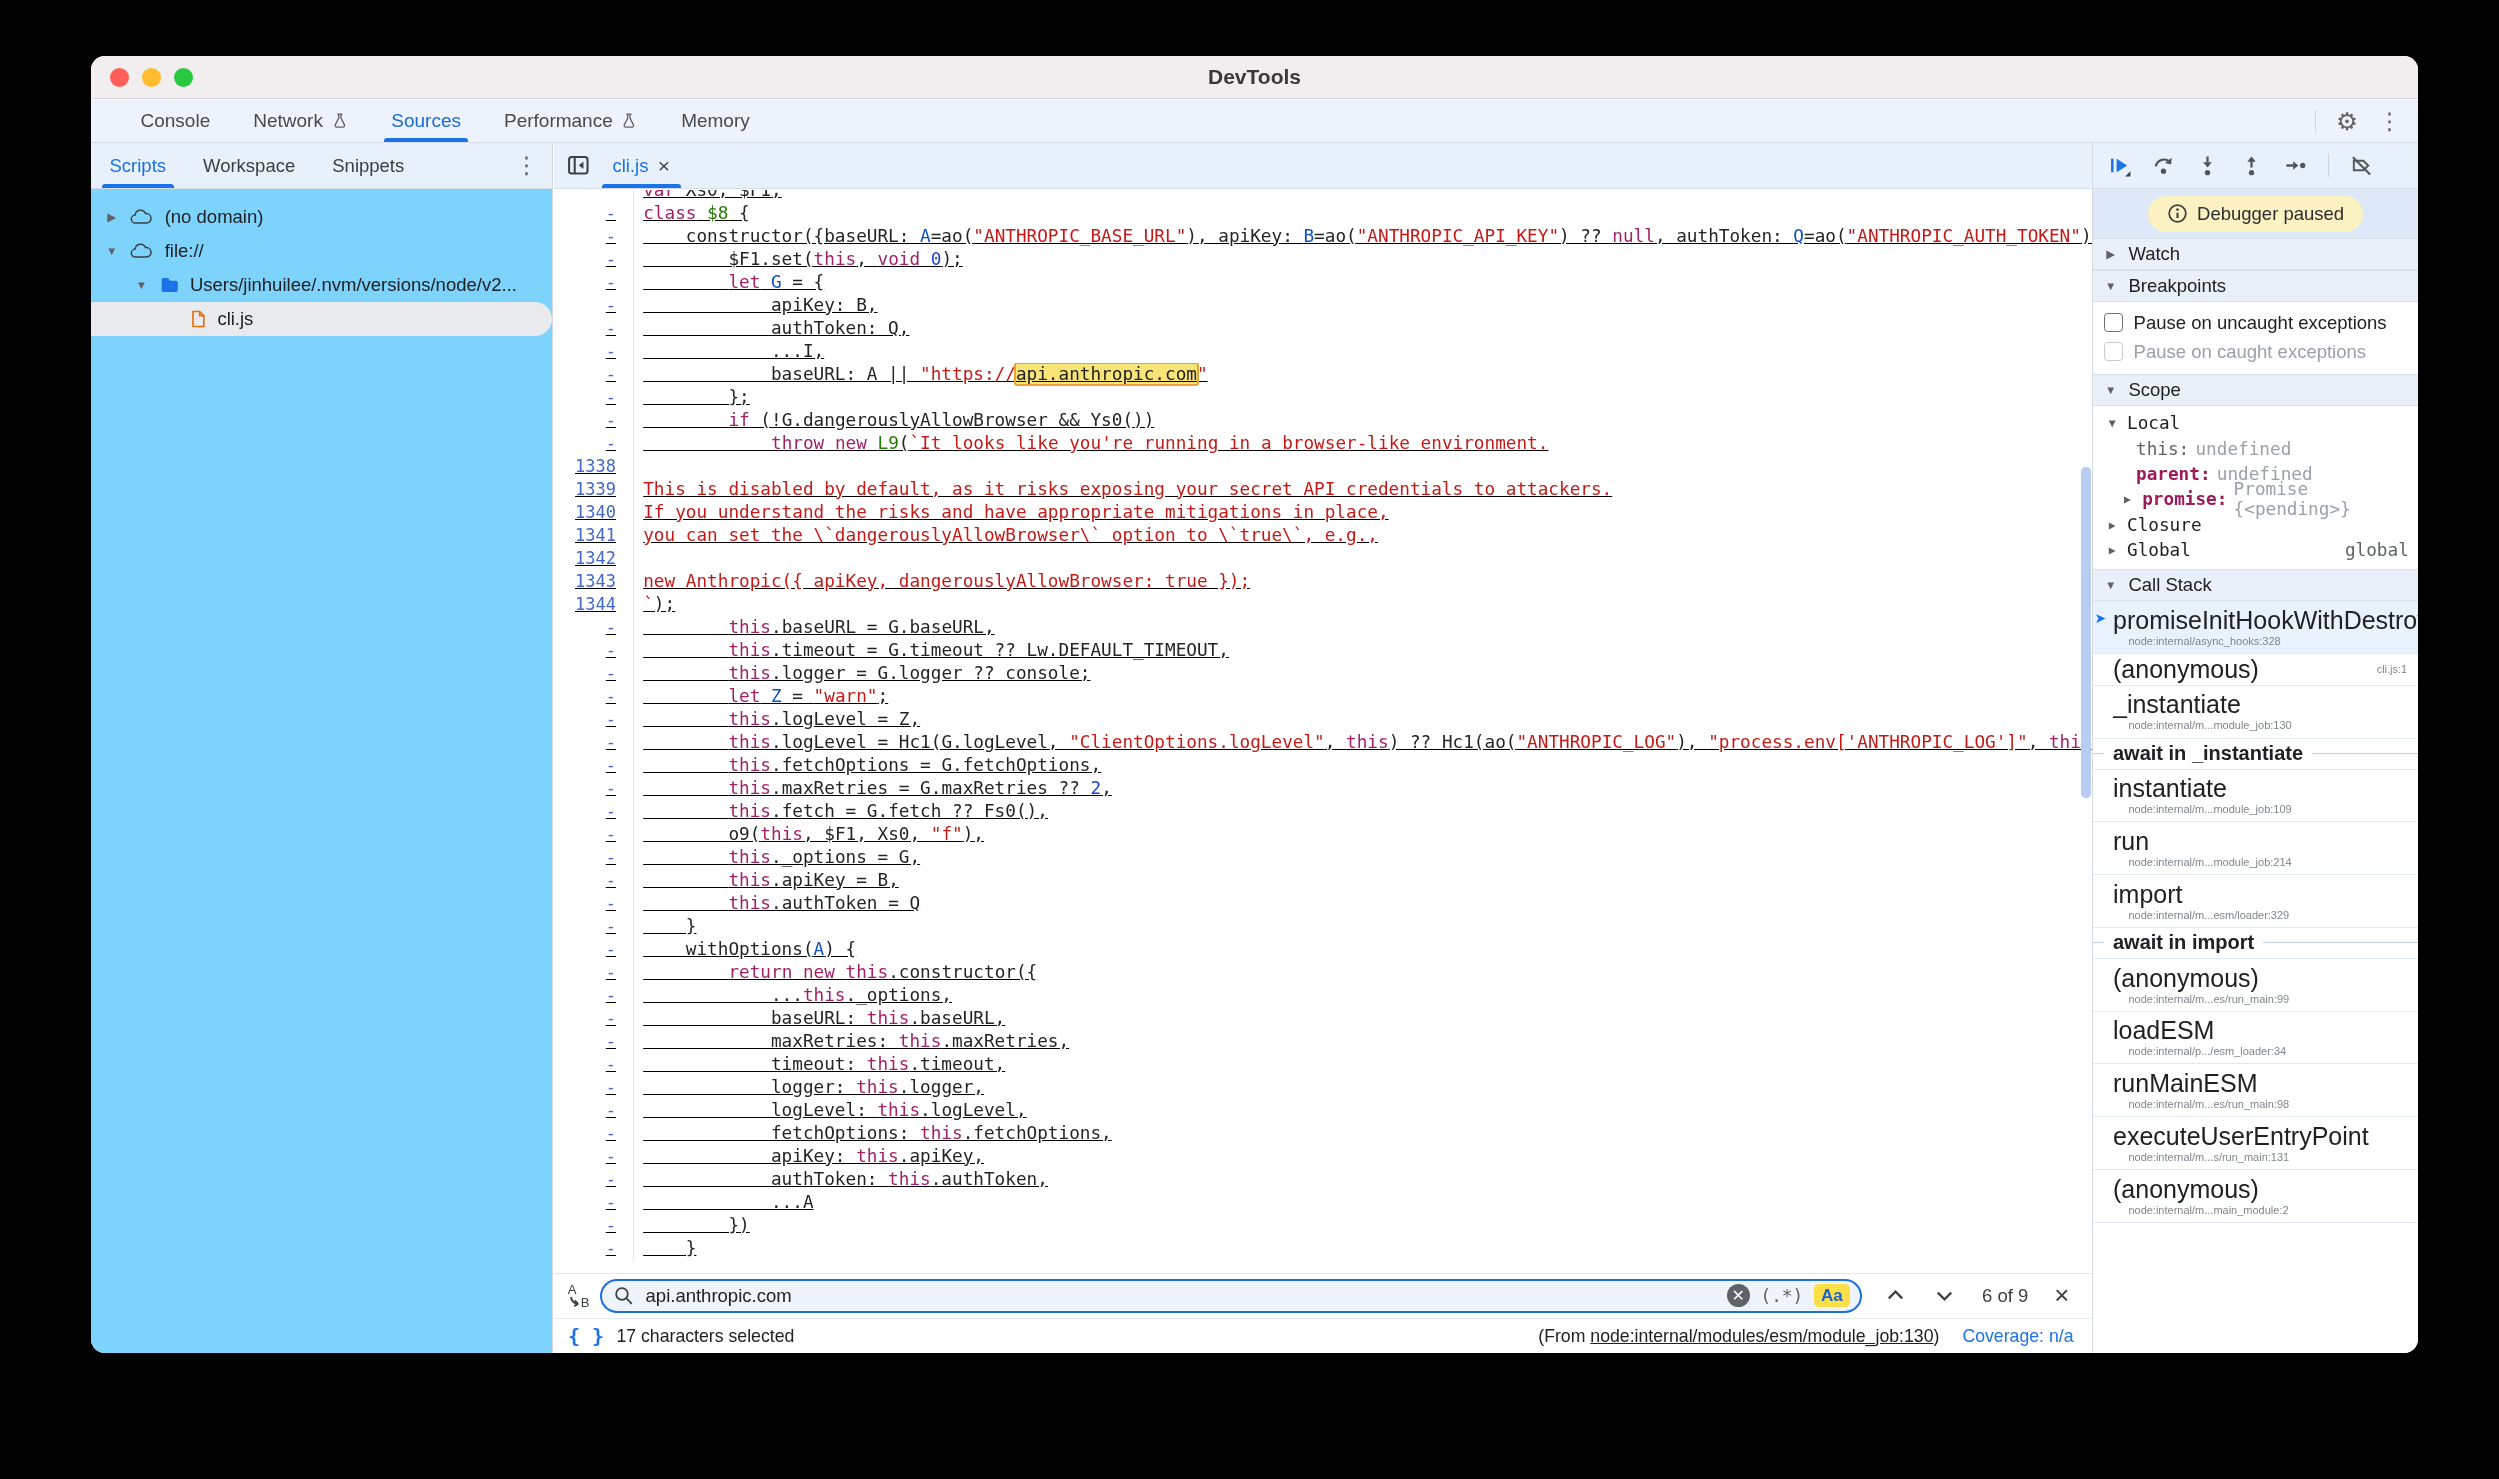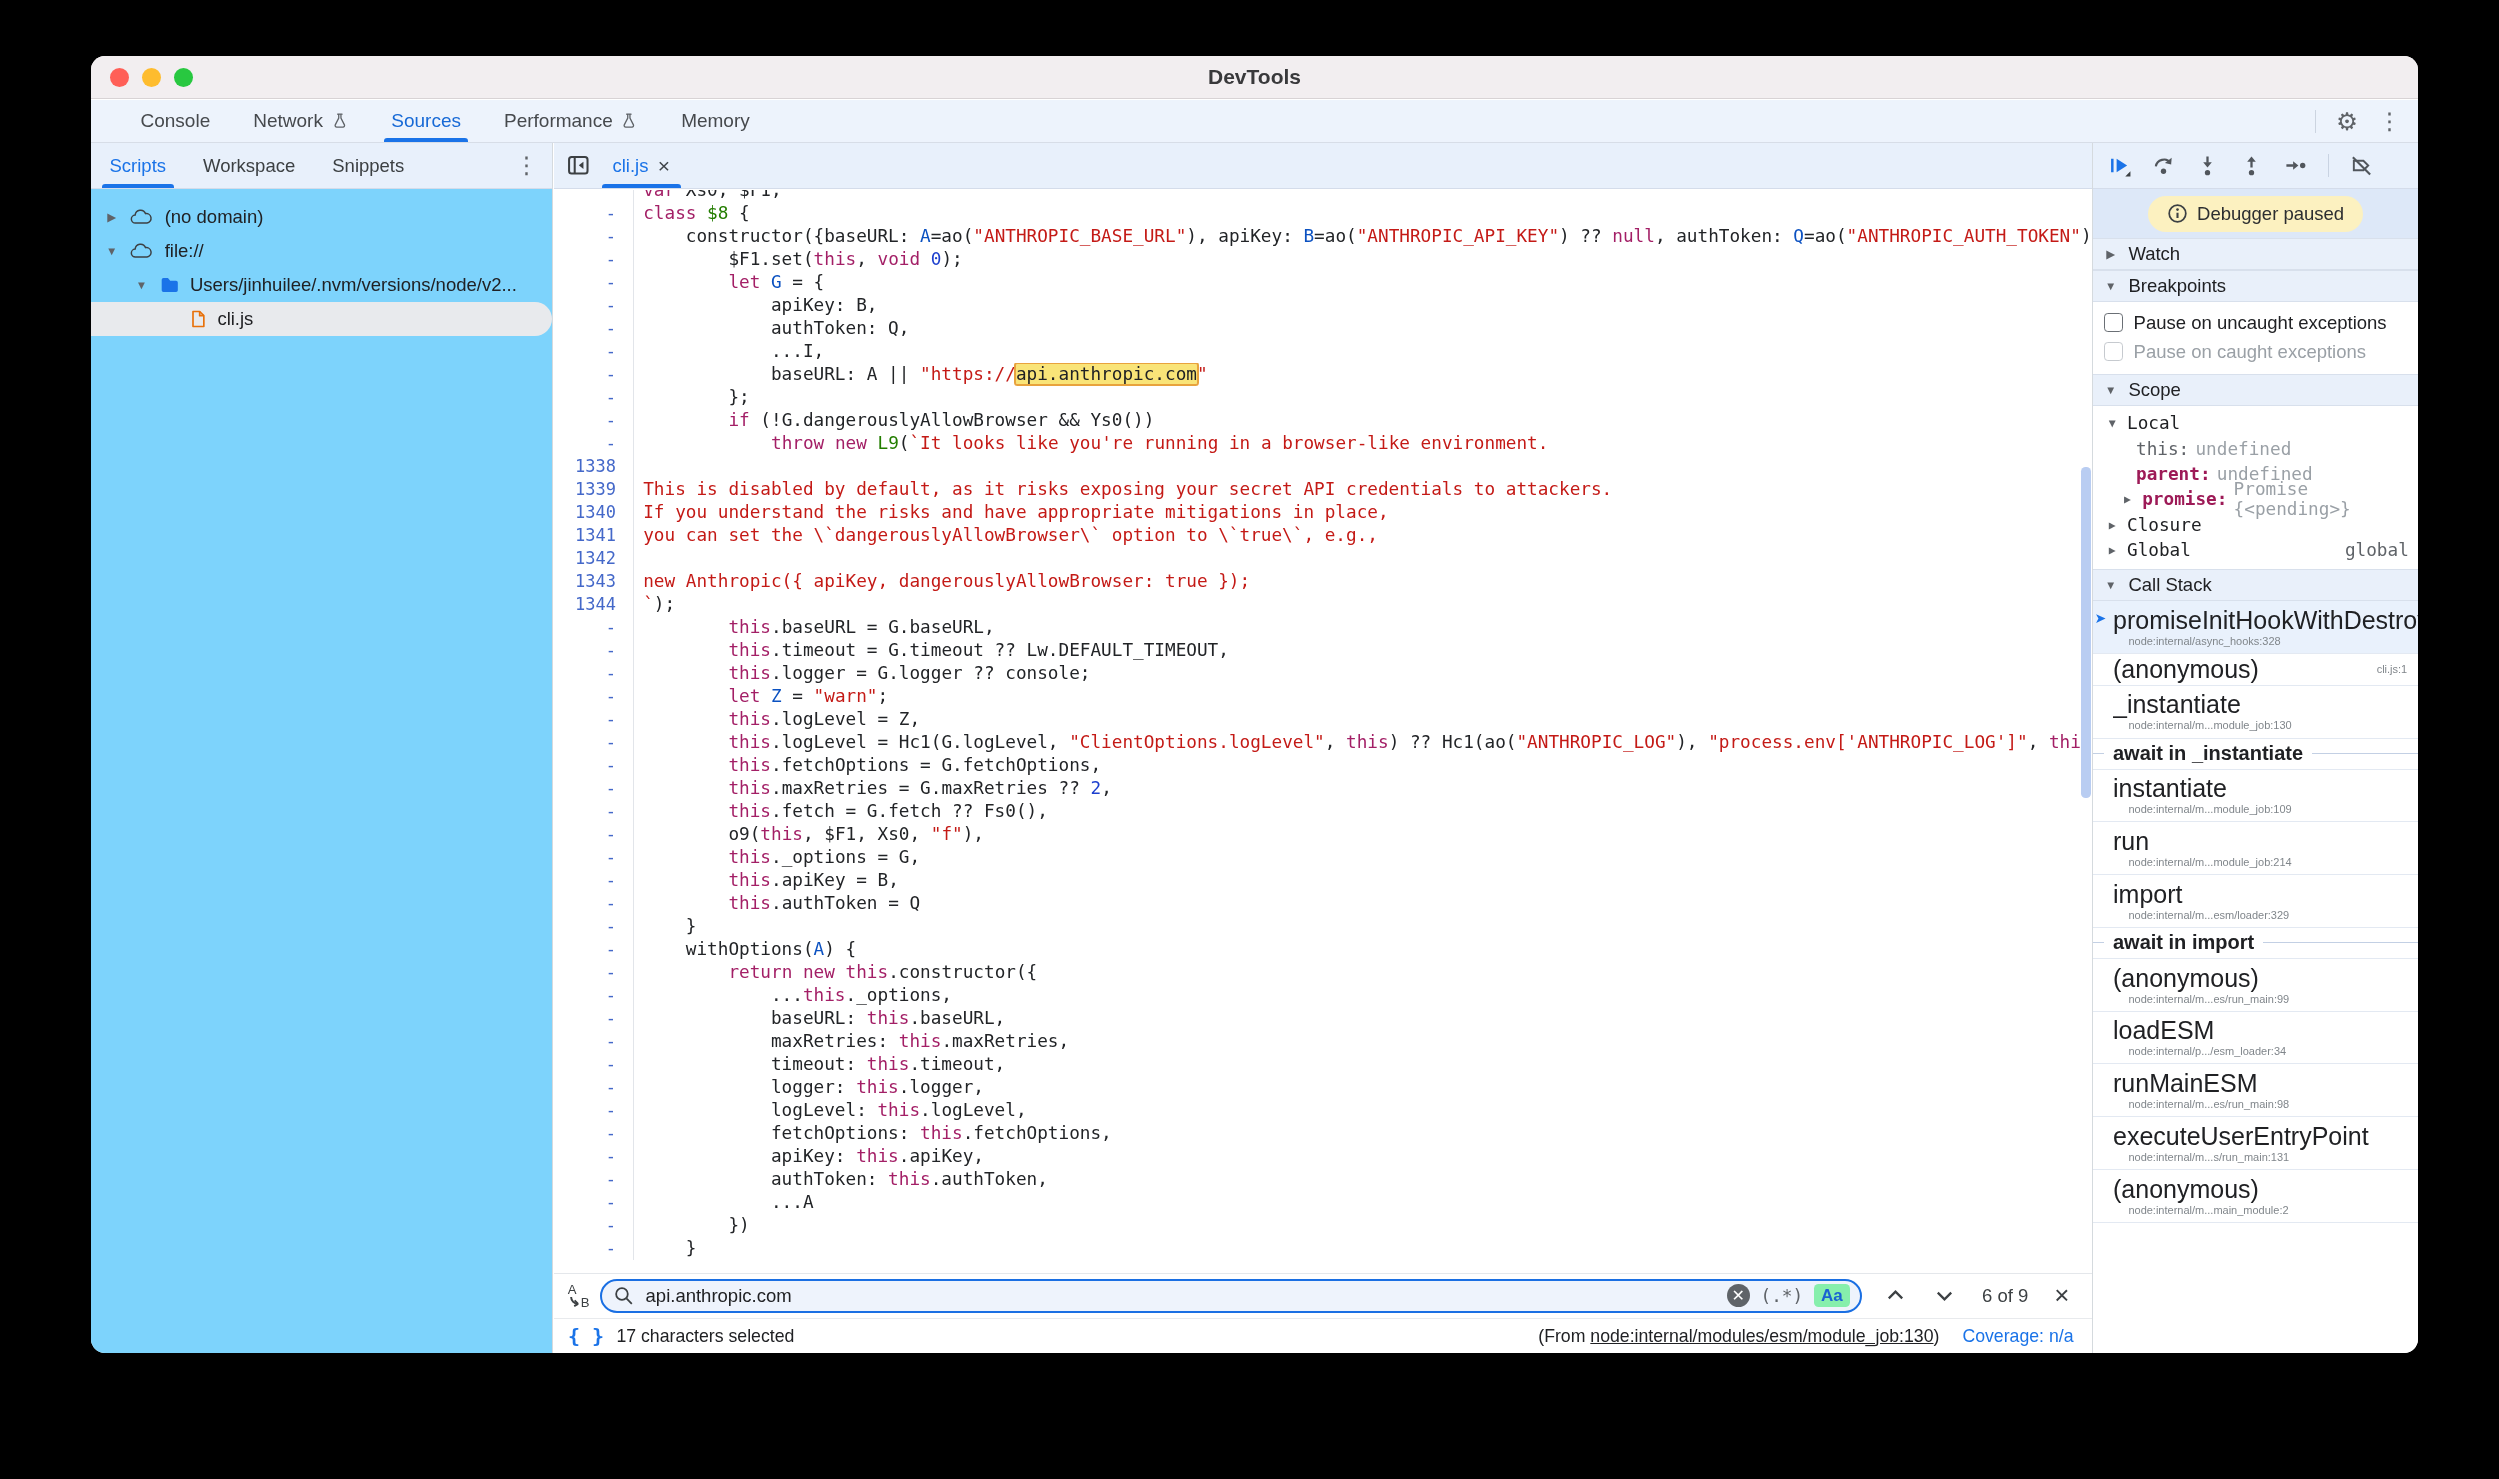--- a/index.html
+++ b/index.html
@@ -57,42 +57,42 @@
                    display:flex; align-items:center; position:relative; }
   .collapse-btn { margin:0 6.2px 0 12.3px; display:flex; align-items:center; }
   .file-tab { height:100%; display:flex; align-items:center; gap:9.2px; padding:0 15.4px;
               position:relative; }
   .file-tab .tab-label { font-size:18.5px; color:#1a73e8; }
   .file-tab .tab-close { font-size:21px; color:#3f4449; }
   .file-tab::after { content:""; position:absolute; left:4.6px; right:4.6px; bottom:0; height:3.8px;
               background:#1a73e8; border-radius:3.1px 3.1px 0 0; }
   .code-area { position:absolute; left:0; top:47px; right:0; bottom:80px; overflow:hidden;
                font-family:"DejaVu Sans Mono", monospace; font-size:17.7px; }
-  .code-scroll { margin-top:-11.5px; }
+  .code-scroll { margin-top:-11.5px;text-decoration:underline; }
   .cl { display:flex; height:23px; line-height:23px; }
   .gut { flex:none; width:80px; text-align:right; padding-right:17px; color:#4468c9;
          font-size:17px; border-right:0.8px solid #e2e5ea; }
   .ct { flex:1; white-space:pre; overflow:hidden; padding-left:9.2px; color:#222427; }
   .tk-k { color:#a31f66; } .tk-s { color:#c41a16; } .tk-n { color:#1c3fce; }
   .tk-d { color:#0b51c1; } .tk-f { color:#237d00; }
   .tk-h { background:#f9e478; outline:2.3px solid #e8a33d; border-radius:1.5px; color:#202124; }
   .vscroll { position:absolute; right:1.5px; top:277px; width:9.2px; height:331px;
              background:#b9cdf2; border-radius:4.6px; }
 
   
   .search-row { position:absolute; left:0; right:0; bottom:36px; height:44px; background:#fff;
                 border-top:0.8px solid #e4e7eb; display:flex; align-items:center; }
   .replace-toggle { margin:0 7.7px 0 10.8px; display:flex; }
   .search-box { flex:1; height:34px; border:2.3px solid #1a6fe3; border-radius:18.5px; background:#eef3fc;
                 display:flex; align-items:center; padding:0 10.8px; gap:10.8px; max-width:1262px; }
   .search-text { flex:1; font-size:18.5px; color:#202124; }
   .clear-btn { width:23px; height:23px; border-radius:50%; background:#5f6368; color:#fff;
                font-size:16px; display:flex; align-items:center; justify-content:center; }
   .regex-btn { font-size:17.7px; color:#5f6368; font-family:"DejaVu Sans Mono", monospace; }
-  .case-btn { font-size:17px; color:#1a63d2; font-weight:bold; background:#86efac;
+  .case-btn { font-size:17px; color:#1a63d2; font-weight:bold; background:#fde047;
               border-radius:4.6px; padding:1.5px 7px; }
   .search-nav { display:flex; align-items:center; gap:26px; padding:0 21.5px; }
   .match-count { font-size:18.5px; color:#3c4043; }
   .search-close { font-size:26px; color:#3c4043; }
   .status-row { position:absolute; left:0; right:0; bottom:0; height:35px; background:#fff;
                 border-top:0.8px solid #e8eaed; display:flex; align-items:center; font-size:17.7px; }
   .pp-icon { color:#1a73e8; font-weight:bold; font-family:"DejaVu Sans Mono", monospace;
              font-size:20px; margin:0 12.3px 0 14px; }
   .sel-info { color:#202124; }
   .status-right { margin-left:auto; display:flex; align-items:flex-start; gap:23px; padding-right:18.5px; }

